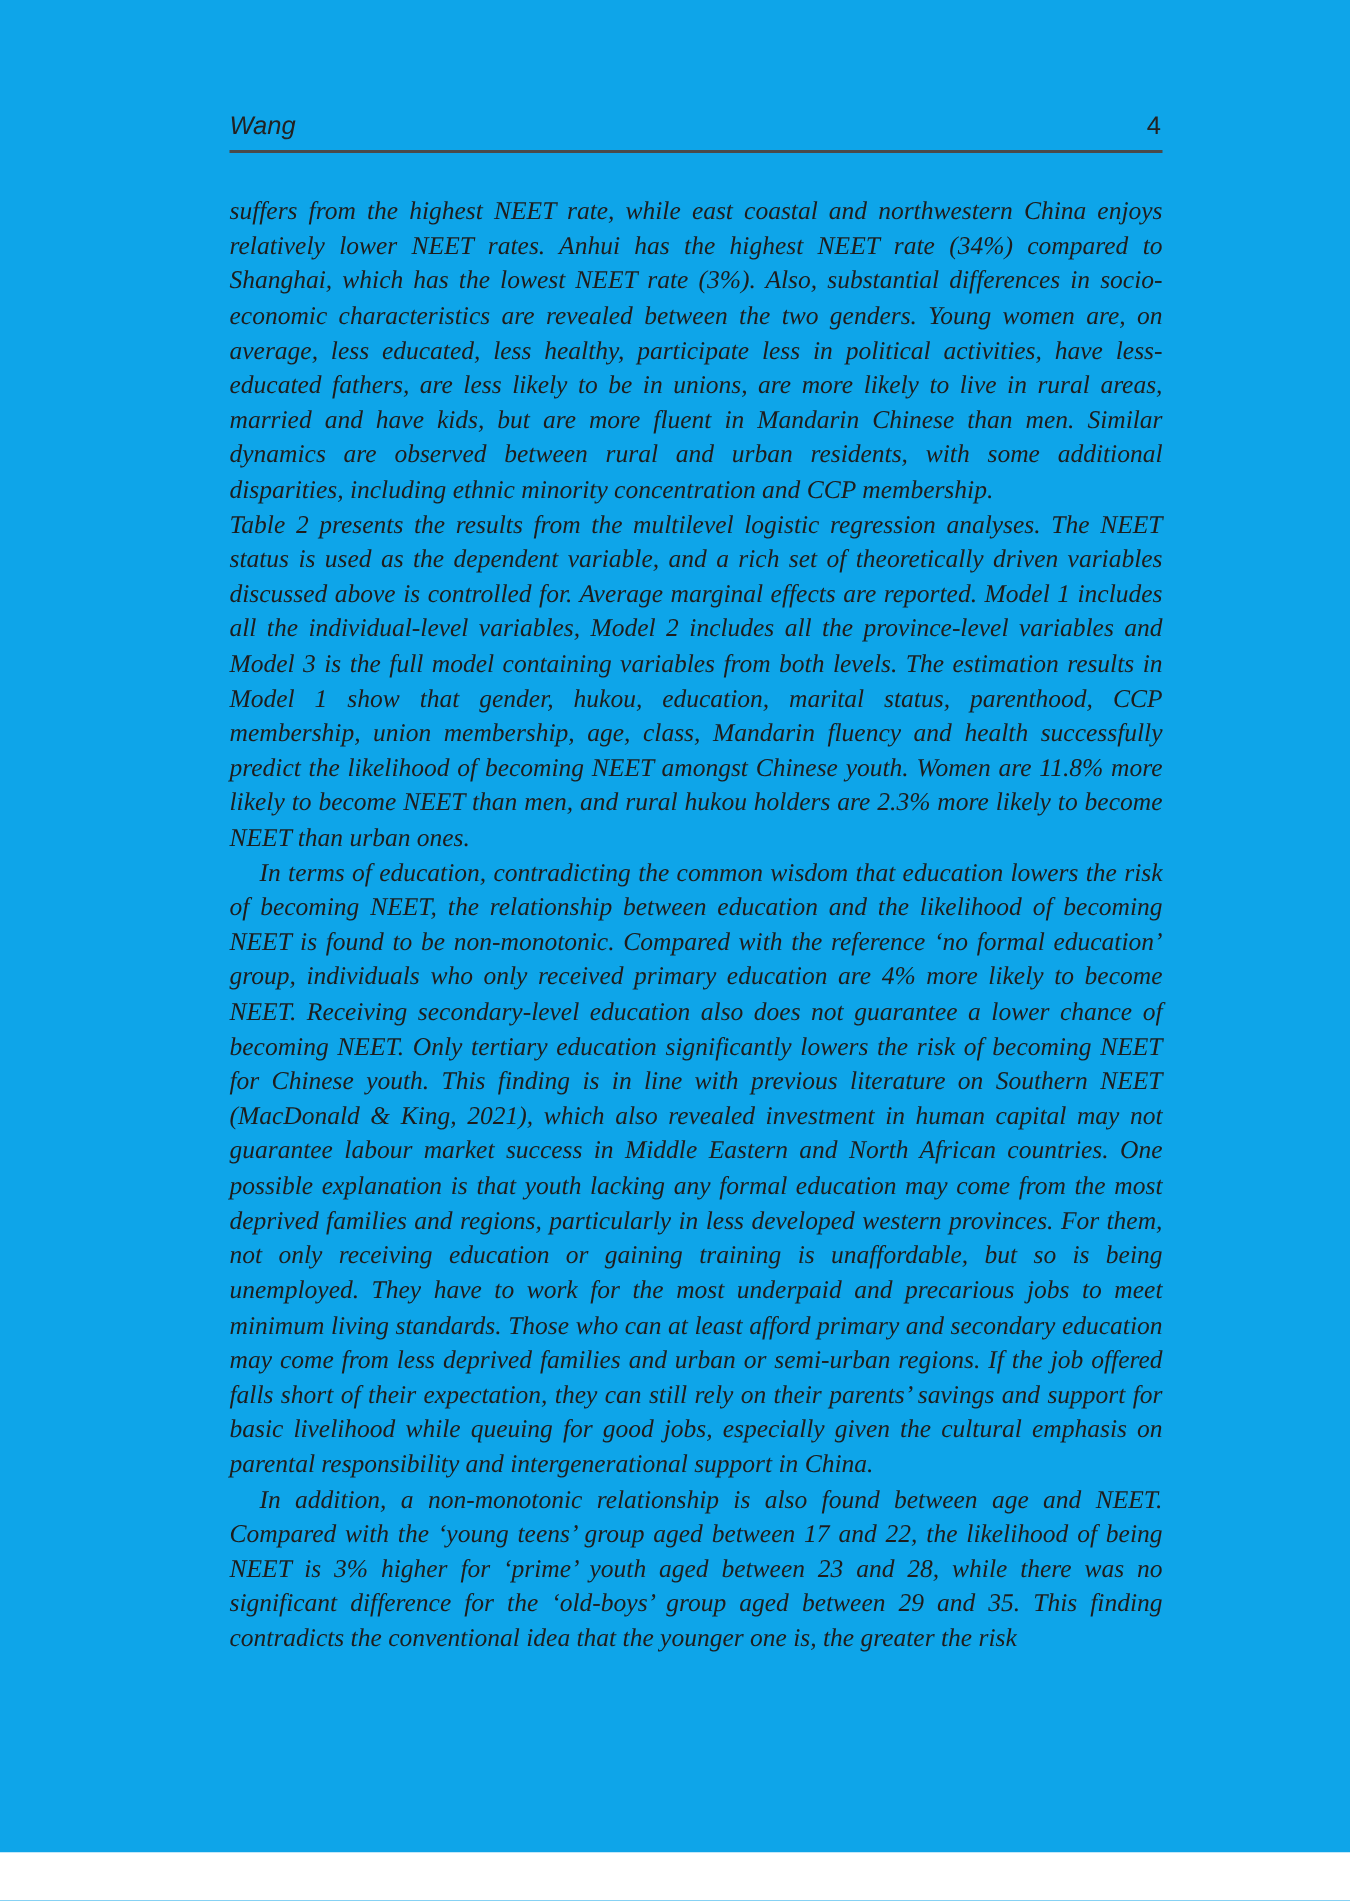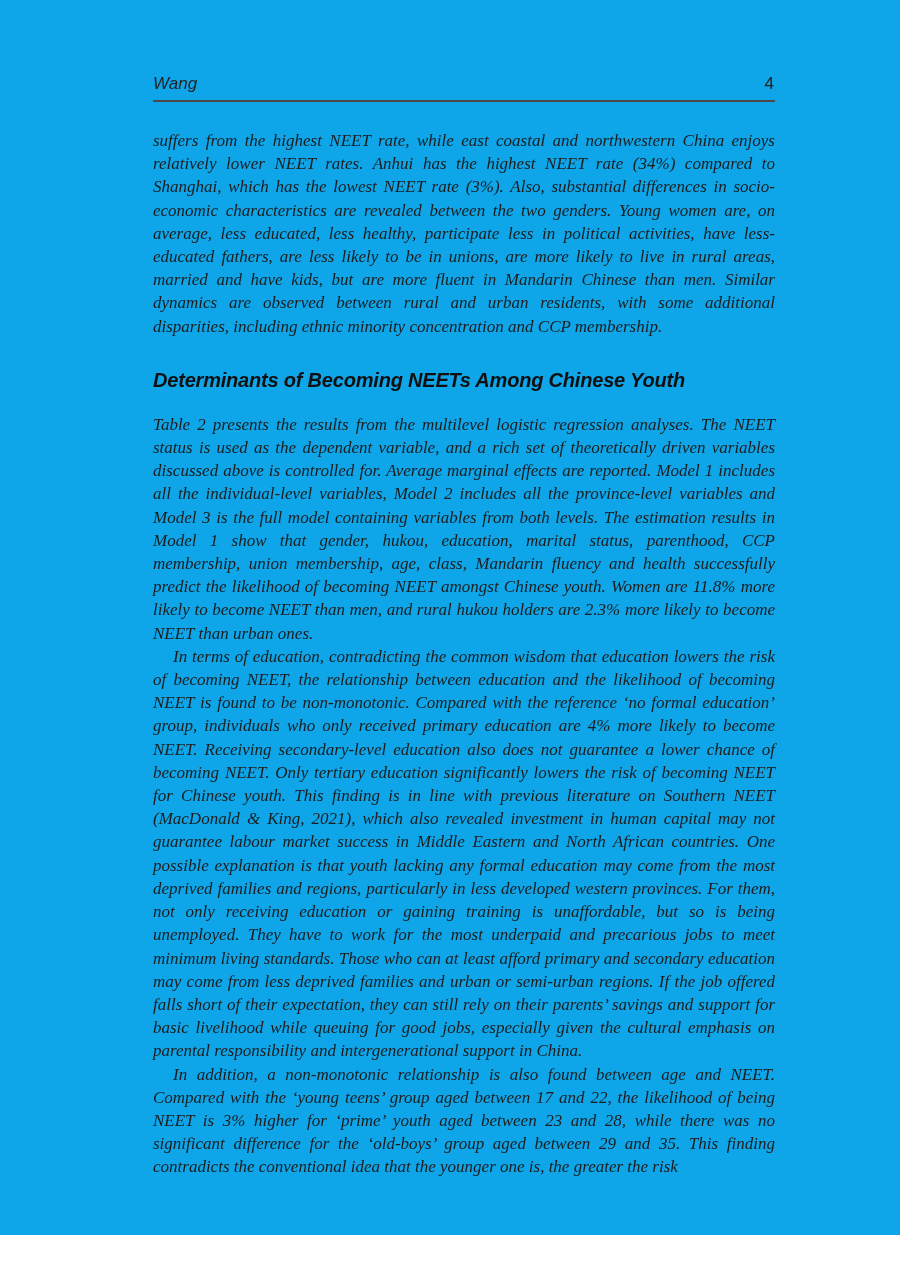--- a/index.html
+++ b/index.html
@@ -72,21 +72,20 @@
     <span class="running-head">Wang</span>
     <span class="page-number">4</span>
   </div>
 
   <hr class="header-rule">
 
   <main>
 
     <p class="body-para">suffers from the highest NEET rate, while east coastal and northwestern China enjoys relatively lower NEET rates. Anhui has the highest NEET rate (34%) compared to Shanghai, which has the lowest NEET rate (3%). Also, substantial differences in socio-economic characteristics are revealed between the two genders. Young women are, on average, less educated, less healthy, participate less in political activities, have less-educated fathers, are less likely to be in unions, are more likely to live in rural areas, married and have kids, but are more fluent in Mandarin Chinese than men. Similar dynamics are observed between rural and urban residents, with some additional disparities, including ethnic minority concentration and CCP membership.</p>
 
-    <h2 class="section-heading">Determinants of Becoming NEETs Among Chinese Youth</h2>
 
     <p class="body-para">Table 2 presents the results from the multilevel logistic regression analyses. The NEET status is used as the dependent variable, and a rich set of theoretically driven variables discussed above is controlled for. Average marginal effects are reported. Model 1 includes all the individual-level variables, Model 2 includes all the province-level variables and Model 3 is the full model containing variables from both levels. The estimation results in Model 1 show that gender, hukou, education, marital status, parenthood, CCP membership, union membership, age, class, Mandarin fluency and health successfully predict the likelihood of becoming NEET amongst Chinese youth. Women are 11.8% more likely to become NEET than men, and rural hukou holders are 2.3% more likely to become NEET than urban ones.</p>
 
     <p class="body-para indent">In terms of education, contradicting the common wisdom that education lowers the risk of becoming NEET, the relationship between education and the likelihood of becoming NEET is found to be non-monotonic. Compared with the reference ‘no formal education’ group, individuals who only received primary education are 4% more likely to become NEET. Receiving secondary-level education also does not guarantee a lower chance of becoming NEET. Only tertiary education significantly lowers the risk of becoming NEET for Chinese youth. This finding is in line with previous literature on Southern NEET (MacDonald &amp; King, 2021), which also revealed investment in human capital may not guarantee labour market success in Middle Eastern and North African countries. One possible explanation is that youth lacking any formal education may come from the most deprived families and regions, particularly in less developed western provinces. For them, not only receiving education or gaining training is unaffordable, but so is being unemployed. They have to work for the most underpaid and precarious jobs to meet minimum living standards. Those who can at least afford primary and secondary education may come from less deprived families and urban or semi-urban regions. If the job offered falls short of their expectation, they can still rely on their parents’ savings and support for basic livelihood while queuing for good jobs, especially given the cultural emphasis on parental responsibility and intergenerational support in China.</p>
 
     <p class="body-para indent">In addition, a non-monotonic relationship is also found between age and NEET. Compared with the ‘young teens’ group aged between 17 and 22, the likelihood of being NEET is 3% higher for ‘prime’ youth aged between 23 and 28, while there was no significant difference for the ‘old-boys’ group aged between 29 and 35. This finding contradicts the conventional idea that the younger one is, the greater the risk</p>
 
   </main>
 
 </div>

